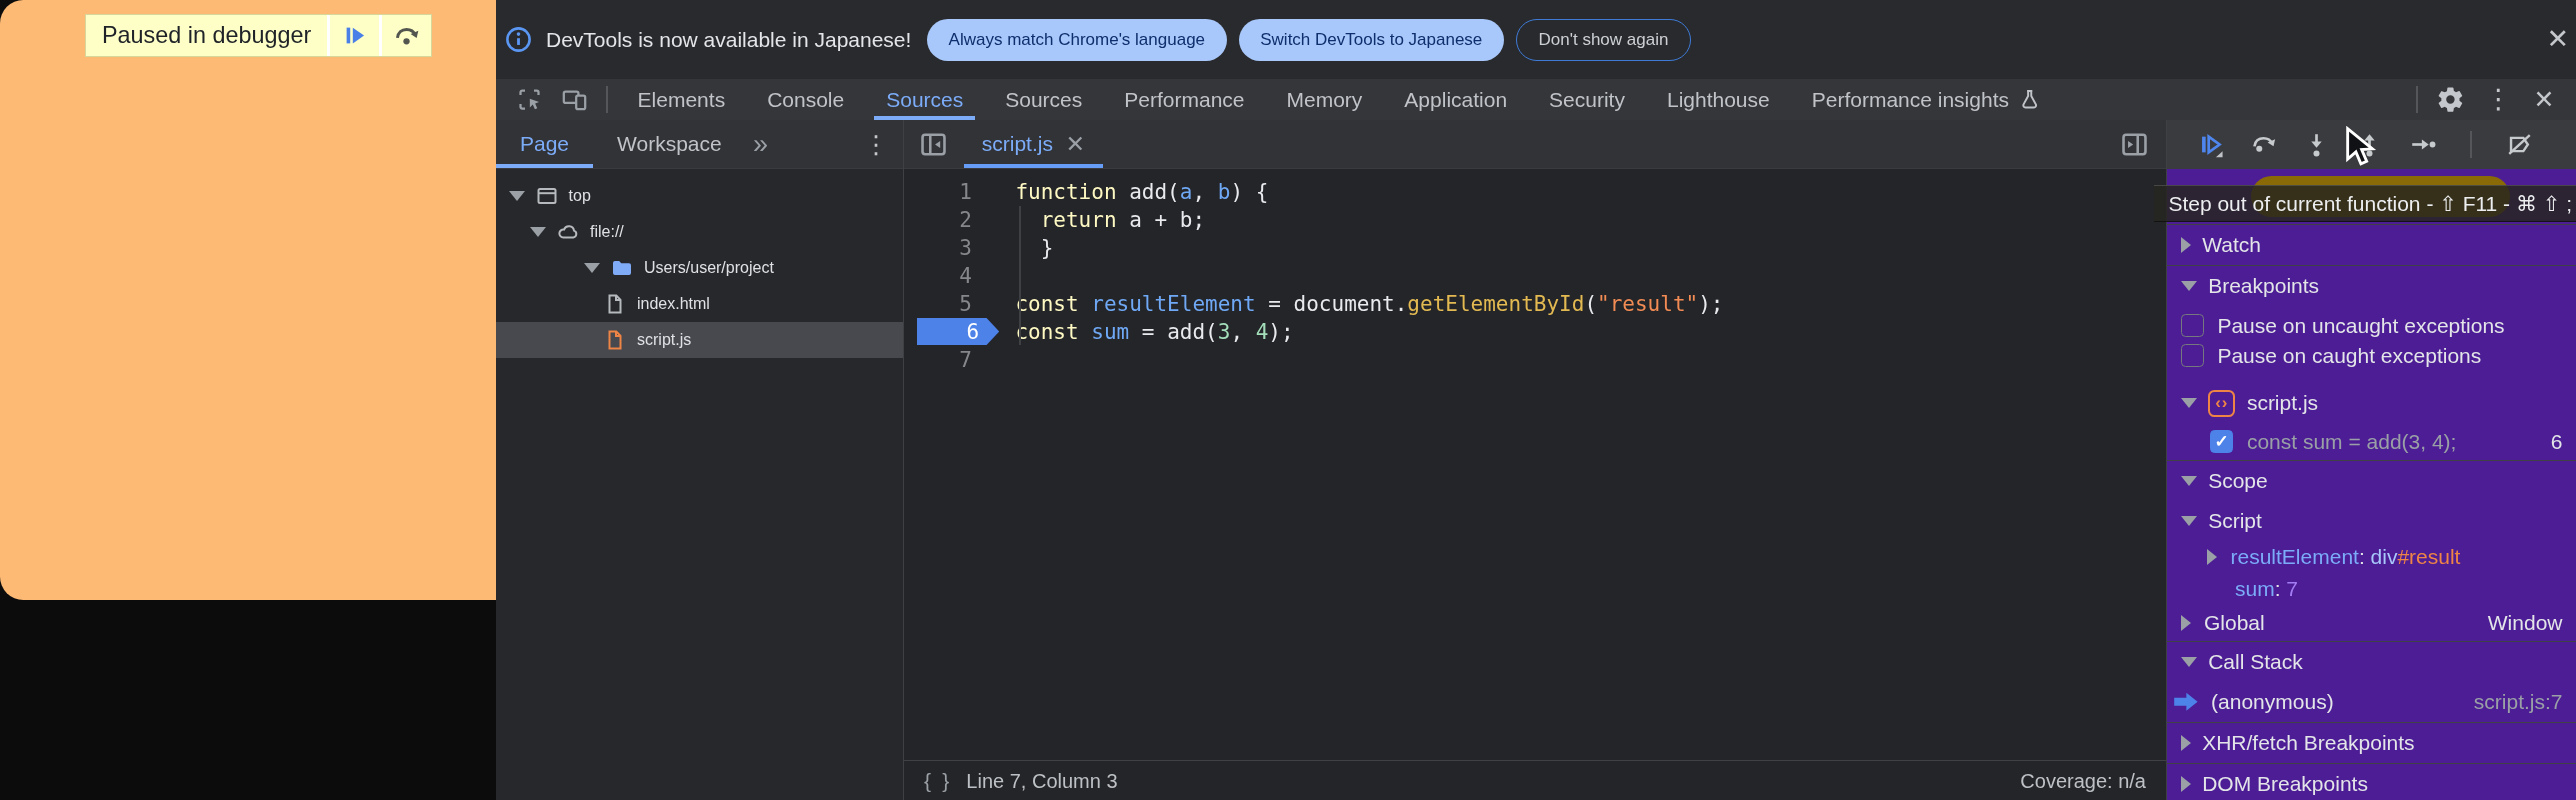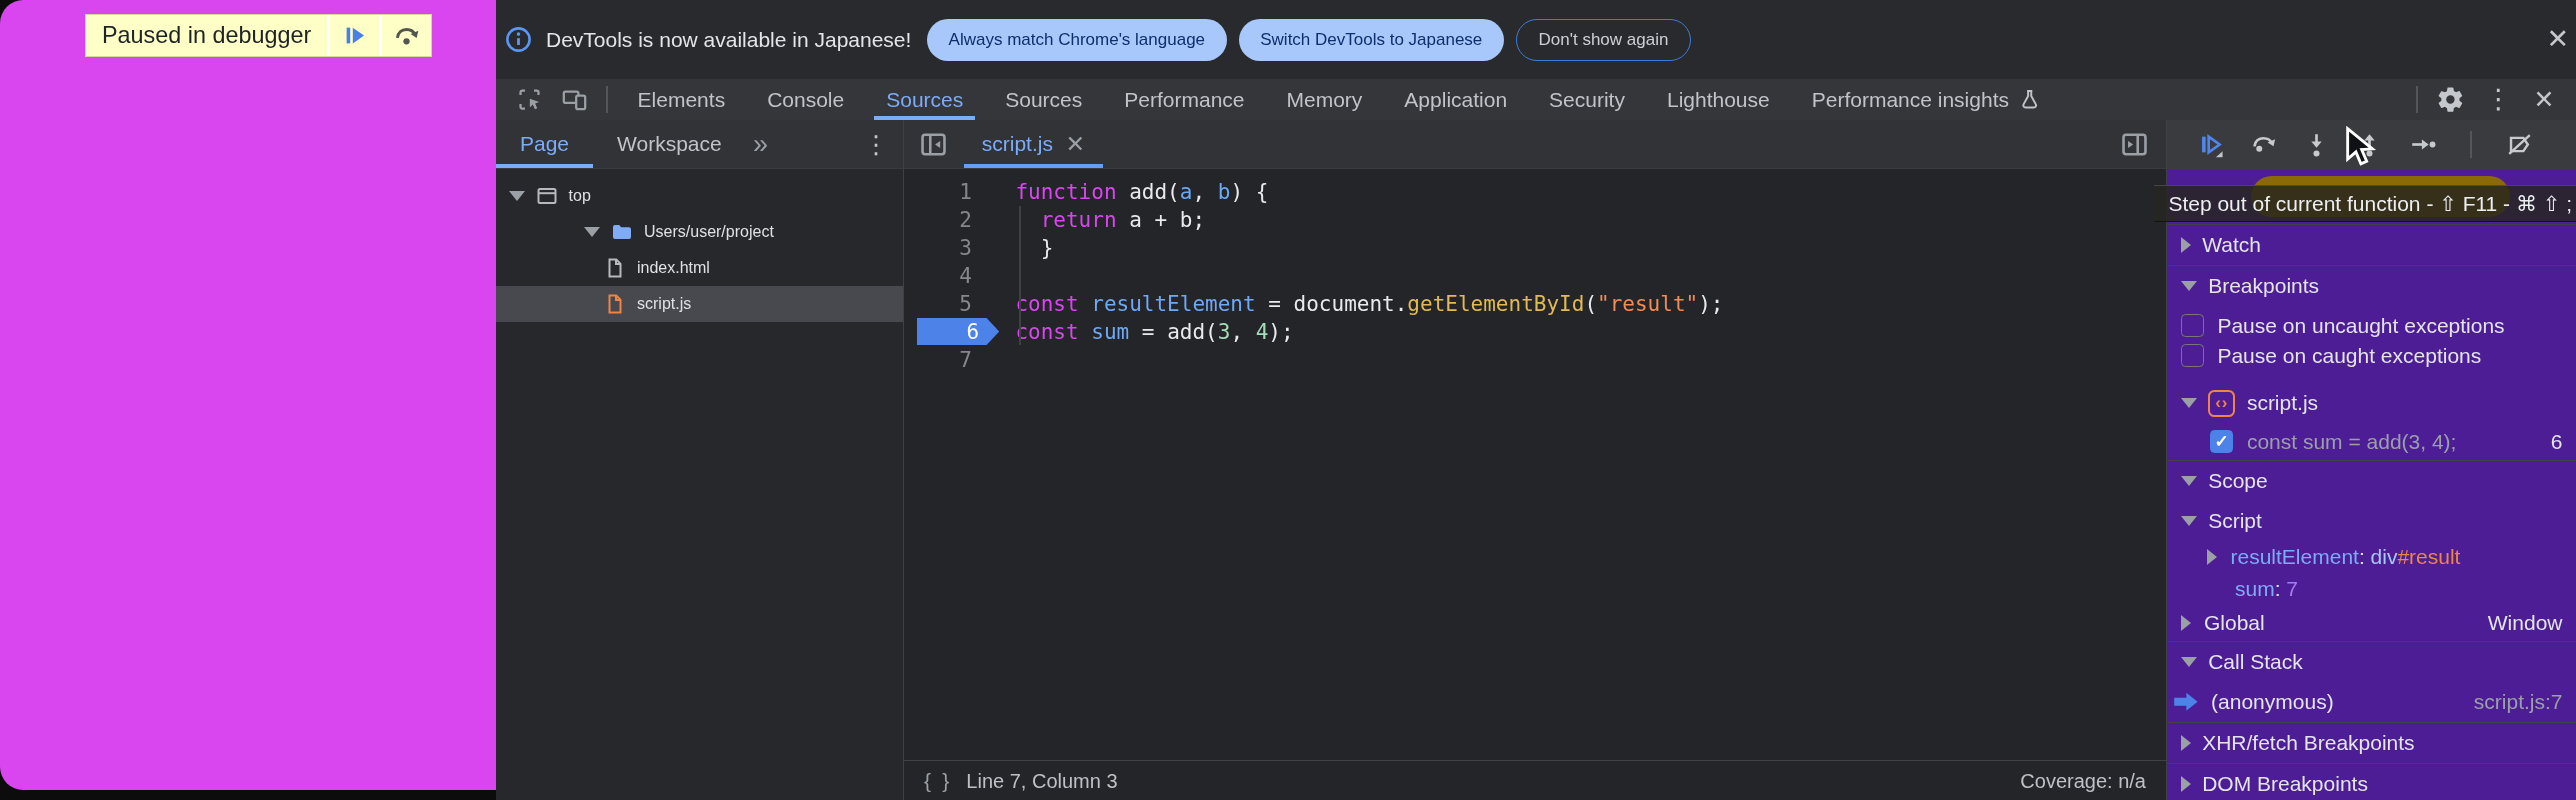--- a/index.html
+++ b/index.html
@@ -1,22 +1,22 @@
 <!DOCTYPE html>
 <html style="font-size:14.4px"><head>
 <meta charset="utf-8">
 <style>
   * { margin:0; padding:0; box-sizing:border-box; }
   html,body { width:2576px; height:801px; background:#0c0c0d; overflow:hidden;
               font-family:"Liberation Sans", sans-serif; }
   .stage { position:relative; width:2576px; height:801px; }
 
   
-  .webpage { position:absolute; left:0; top:0; width:496px; height:790px;
-             background:#d946ef; border-radius:23.4px 0 0 23.4px; }
+  .webpage { position:absolute; left:0; top:0; width:496px; height:600px;
+             background:#fdba74; border-radius:23.4px 0 0 23.4px; }
   .paused-banner { position:absolute; left:85px; top:14.4px; display:flex; gap:2.7px;
                    background:#ffffff; border:0.9px solid #d6d89b; }
   .pb-seg { background:#fdffc7; height:41px; display:flex; align-items:center; }
   .pb-text { padding:0 16px; font-size:23.4px; color:#1f2328; }
   .pb-ic { width:49px; justify-content:center; }
 
   
   .devtools { position:absolute; left:496px; top:0; width:2080px; height:801px;
               background:#292a2d; display:flex; flex-direction:column; }
 
@@ -83,21 +83,21 @@
           font-family:"DejaVu Sans Mono", monospace; font-size:21px; line-height:28px; }
   .gutter { width:88px; flex-shrink:0; color:#85878b; }
   .gut { height:28px; text-align:right; padding-right:20px; position:relative; }
   .bpmark { position:absolute; left:12.6px; right:-7.2px; top:0px; bottom:0.9px;
             background:#4d82e8; color:#fff; display:flex; align-items:center;
             justify-content:flex-end; padding-right:20px;
             clip-path:polygon(0 0, calc(100% - 12.6px) 0, 100% 50%, calc(100% - 12.6px) 100%, 0 100%); }
   .lines { flex:1; min-width:0; position:relative; }
   .cl { height:28px; white-space:pre; padding-left:23.4px; color:#e8eaed; }
   .cl.exec { background:#564602; }
-  .tk-kw  { color:#d946ef; }
+  .tk-kw  { color:#fef9c3; }
   .tk-var { color:#6fa8f5; }
   .tk-fn  { color:#e3ba52; }
   .tk-str { color:#f28b54; }
   .tk-num { color:#a3ddba; }
   .tk-sel { background:#3b78d4; color:#ffffff; position:relative; }
   .tk-sel::before { content:""; position:absolute; left:-0.9px; top:0.9px; bottom:0.9px;
                     width:2.7px; background:#ffffff; }
   .guide { position:absolute; width:1.8px; background:#3e4043; left:27px; }
 
   .statusbar { height:41px; border-top:1.8px solid #404145; display:flex; align-items:center;
@@ -273,20 +273,29 @@
             <div class="trow" style="padding-left: 12.6px;">
               <span class="arr down"></span>
               <span>
                 <svg width="24" height="24" viewBox="0 0 24 24" stroke="#b6b9bd" stroke-width="2" fill="none">
                   <rect x="3.5" y="5" width="17" height="14" rx="1.5"></rect>
                   <path d="M3.5 9.2h17"></path>
                 </svg>
               </span>
               <span>top</span>
             </div>
+            <div class="trow" style="padding-left: 34px;">
+              <span class="arr down"></span>
+              <span>
+                <svg width="24" height="24" viewBox="0 0 24 24" stroke="#b6b9bd" stroke-width="2" fill="none">
+                  <path d="M7.3 17.5a4 4 0 1 1 .7-7.95A5.2 5.2 0 0 1 18 10.6a3.6 3.6 0 0 1-.6 6.9z"></path>
+                </svg>
+              </span>
+              <span>file://</span>
+            </div>
             <div class="trow" style="padding-left: 88px;">
               <span class="arr down"></span>
               <span>
                 <svg width="24" height="24" viewBox="0 0 24 24">
                   <path d="M3 7a2 2 0 0 1 2-2h4.2l2 2.3H19a2 2 0 0 1 2 2V17a2 2 0 0 1-2 2H5a2 2 0 0 1-2-2z" fill="#80abf7"></path>
                 </svg>
               </span>
               <span>Users/user/project</span>
             </div>
             <div class="trow" style="padding-left: 81px;">

